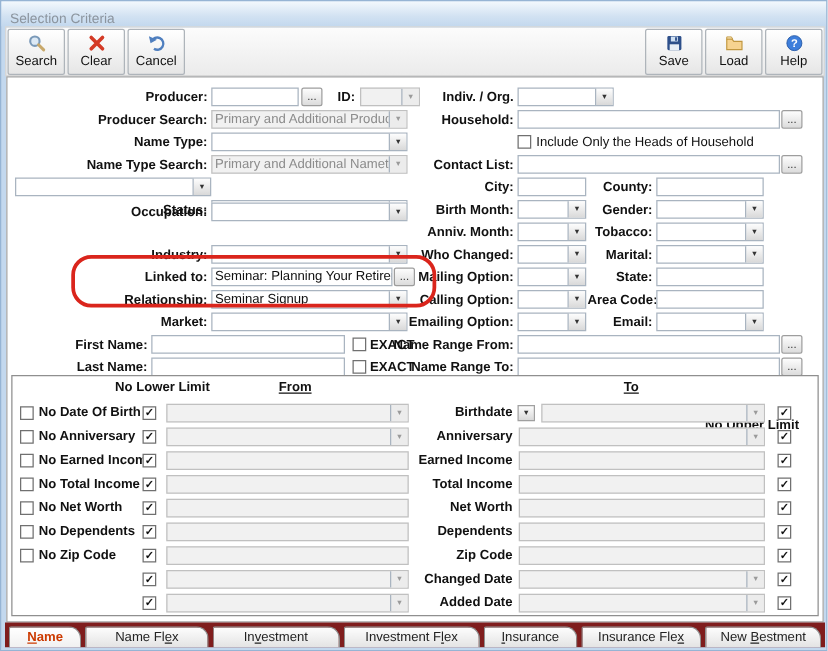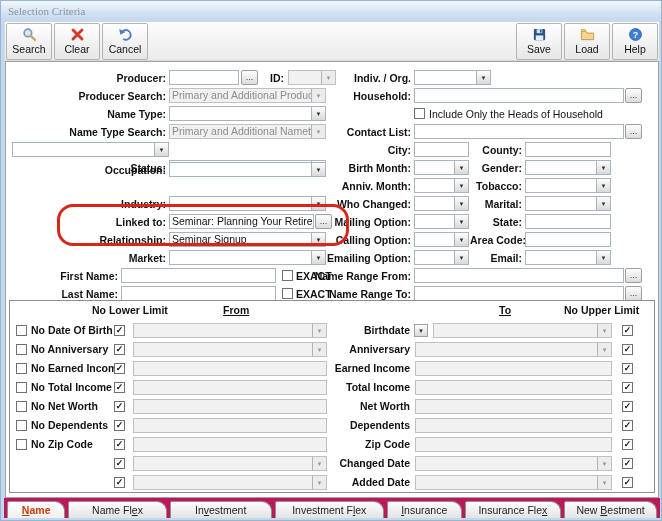--- a/index.html
+++ b/index.html
@@ -1,19 +1,19 @@
 <!DOCTYPE html>
 <html><head>
 <meta charset="utf-8">
 <style>
   html,body{margin:0;padding:0;background:#e4e4e4;font-family:"Liberation Sans",sans-serif;}
   *{box-sizing:border-box;}
   .window{position:relative;width:662px;height:521px;background:#c3d8ee;border:1px solid #96b4d4;overflow:hidden;}
   .titlebar{position:absolute;left:0;top:0;width:100%;height:20px;
-    background:linear-gradient(#f3f8fd,#d2e2f2 60%,#c3d8ee);display:flex;align-items:center;padding-left:7px;font-family:Liberation Serif, serif;}
+    background:linear-gradient(#f3f8fd,#d2e2f2 60%,#c3d8ee);display:flex;align-items:flex-end;padding-left:7px;}
   .titlebar span{font-size:11px;color:#8b949e;}
   .toolbar{position:absolute;left:3px;top:20px;width:656px;height:40px;
     background:linear-gradient(#fcfcfc,#ebebeb);border:1px solid #d7d7d7;display:flex;align-items:center;}
   .tbtn{width:46px;height:37px;margin:0 1px;border:1px solid #aeb4ba;border-radius:2px;
     background:linear-gradient(#ffffff,#e6e6e6);display:flex;flex-direction:column;align-items:center;justify-content:center;
     font-size:10.5px;color:#111;padding:1px;cursor:default;}
   .tbtn svg{width:15px;height:15px;margin-bottom:1px;}
   .tb-spacer{flex:1;}
   .panel{position:absolute;left:4px;top:60px;width:654px;height:437px;background:#ffffff;border:1px solid #a3a3a3;}
   .frow{position:absolute;height:15px;display:flex;align-items:center;}
@@ -47,21 +47,21 @@
   .rl-lbl{left:21px;width:96px;font-size:10.5px;font-weight:bold;color:#111;white-space:nowrap;line-height:15px;}
   .rl-lim{left:104px;top:2px;}
   .rl-from{left:123px;width:194px;}
   .rl-mid{left:296px;width:104px;text-align:right;font-size:10.5px;font-weight:bold;color:#111;line-height:15px;white-space:nowrap;}
   .rl-midarrow{left:404px;top:1px;width:14px;height:13px;border:1px solid #a0a0a0;background:linear-gradient(#fdfdfd,#d9d9d9);
     display:flex;align-items:center;justify-content:center;}
   .rl-midarrow span{font-size:6px;color:#333;line-height:1;}
   .rl-to{left:405px;width:197px;}
   .rl-to-short{left:423px;width:179px;}
   .rl-up{left:612px;top:2px;}
-  .tabbar{position:absolute;left:3px;top:497px;width:656px;height:20px;background:#be185d;display:flex;align-items:flex-end;padding-left:3px;}
+  .tabbar{position:absolute;left:3px;top:497px;width:656px;height:20px;background:#7f1d1d;display:flex;align-items:flex-end;padding-left:3px;}
   .tab{height:17px;margin-right:3px;border:1px solid #8f8f8f;border-bottom:none;border-radius:2px 10px 0 0;
     background:linear-gradient(#fdfdfd,#e3e3e3);display:flex;align-items:center;justify-content:center;
     font-size:10.5px;color:#222;padding:0 10px;white-space:nowrap;}
   .tab .key{text-decoration:underline;}
   .tab.active{background:linear-gradient(#ffffff,#f0f0f0);font-weight:bold;color:#cc3a00;}
   .bottomstrip{position:absolute;left:0;top:517px;width:662px;height:4px;background:#c3d8ee;}
 </style>
 </head>
 <body>
 
@@ -385,21 +385,21 @@
     <div class="frow" style="left:255px;top:224px;width:390px;">
       <span class="lbl" style="width:150px;">Name Range To:</span>
       <span class="tb" style="width:210px;margin-left:3px;"></span>
       <button class="dots" style="margin-left:1px;"><span>...</span></button>
     </div>
 
     <div class="rangebox">
       <span class="rhead" style="left:82px;">No Lower Limit</span>
       <span class="rhead u" style="left:213px;">From</span>
       <span class="rhead u" style="left:489px;">To</span>
-      <span class="rhead" style="left:554px;">No Upper Limit</span>
+      <span class="rhead" style="left:554px;margin-top:30px;">No Upper Limit</span>
 
       <div class="rrow" style="top:22px;">
         <span class="cb rl-cb">
             <i></i>
           </span>
         <span class="rl-lbl">No Date Of Birth</span>
         <span class="cb rl-lim">
             <i>✓</i>
           </span>
         <div class="combo dis rl-from">

